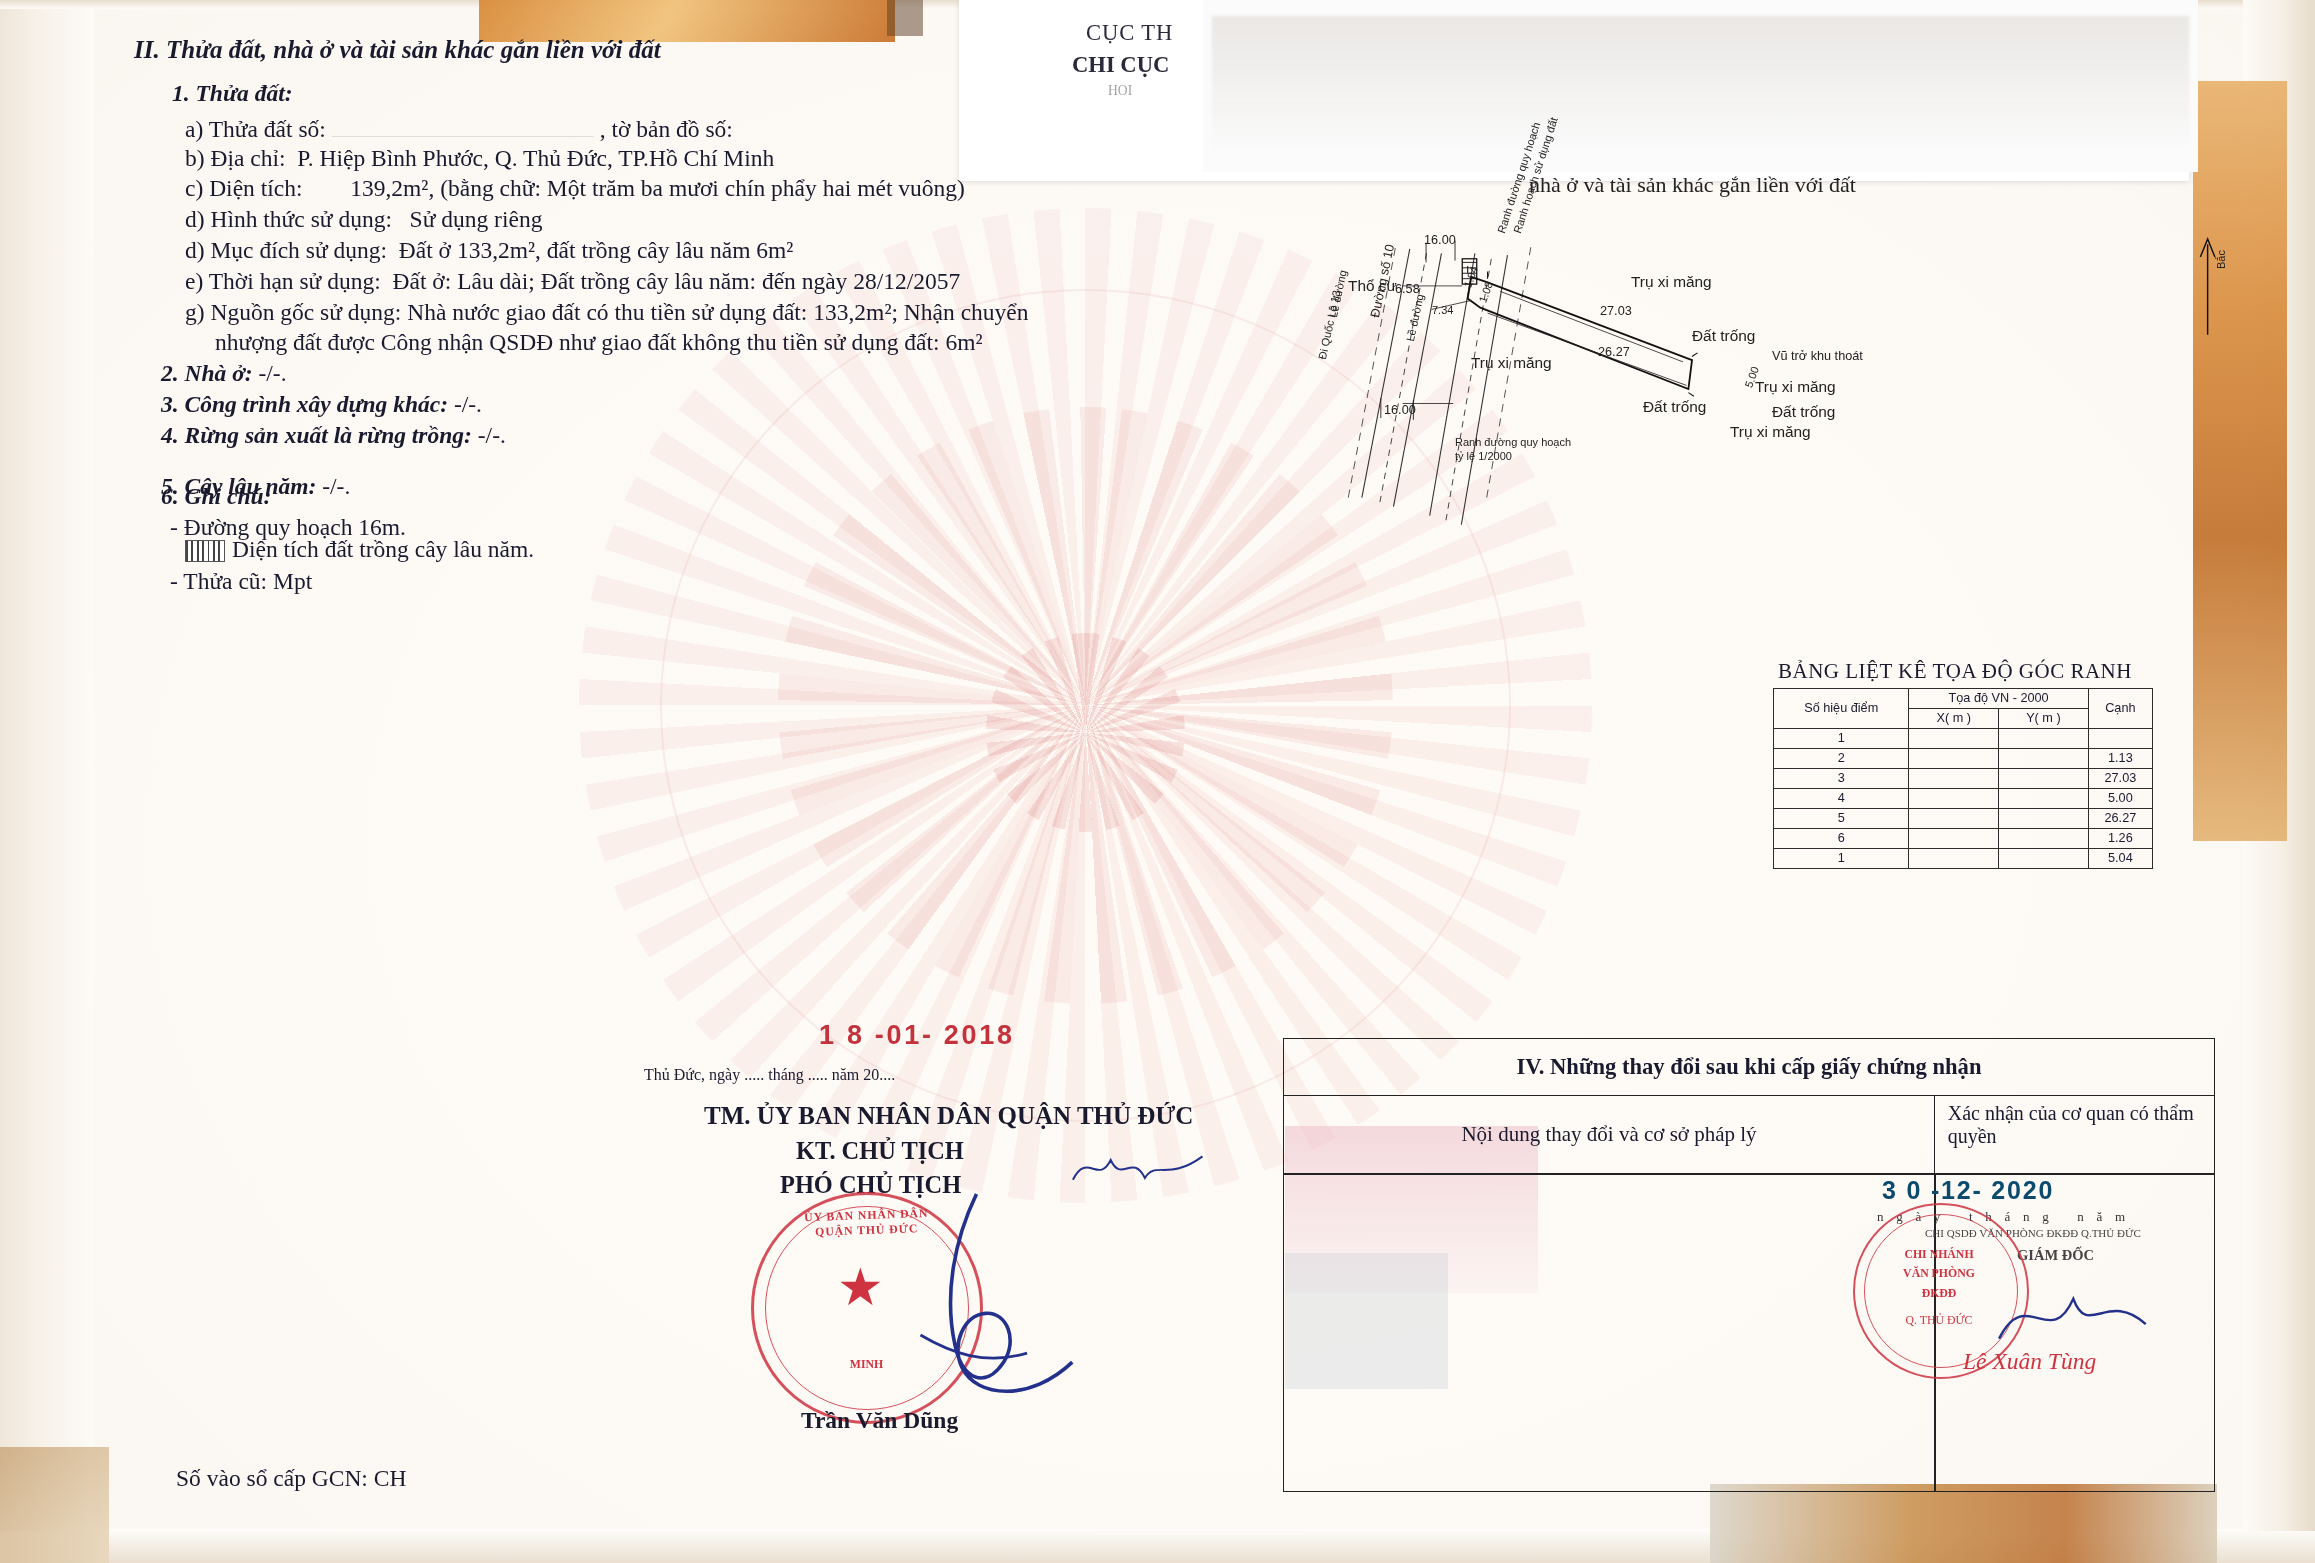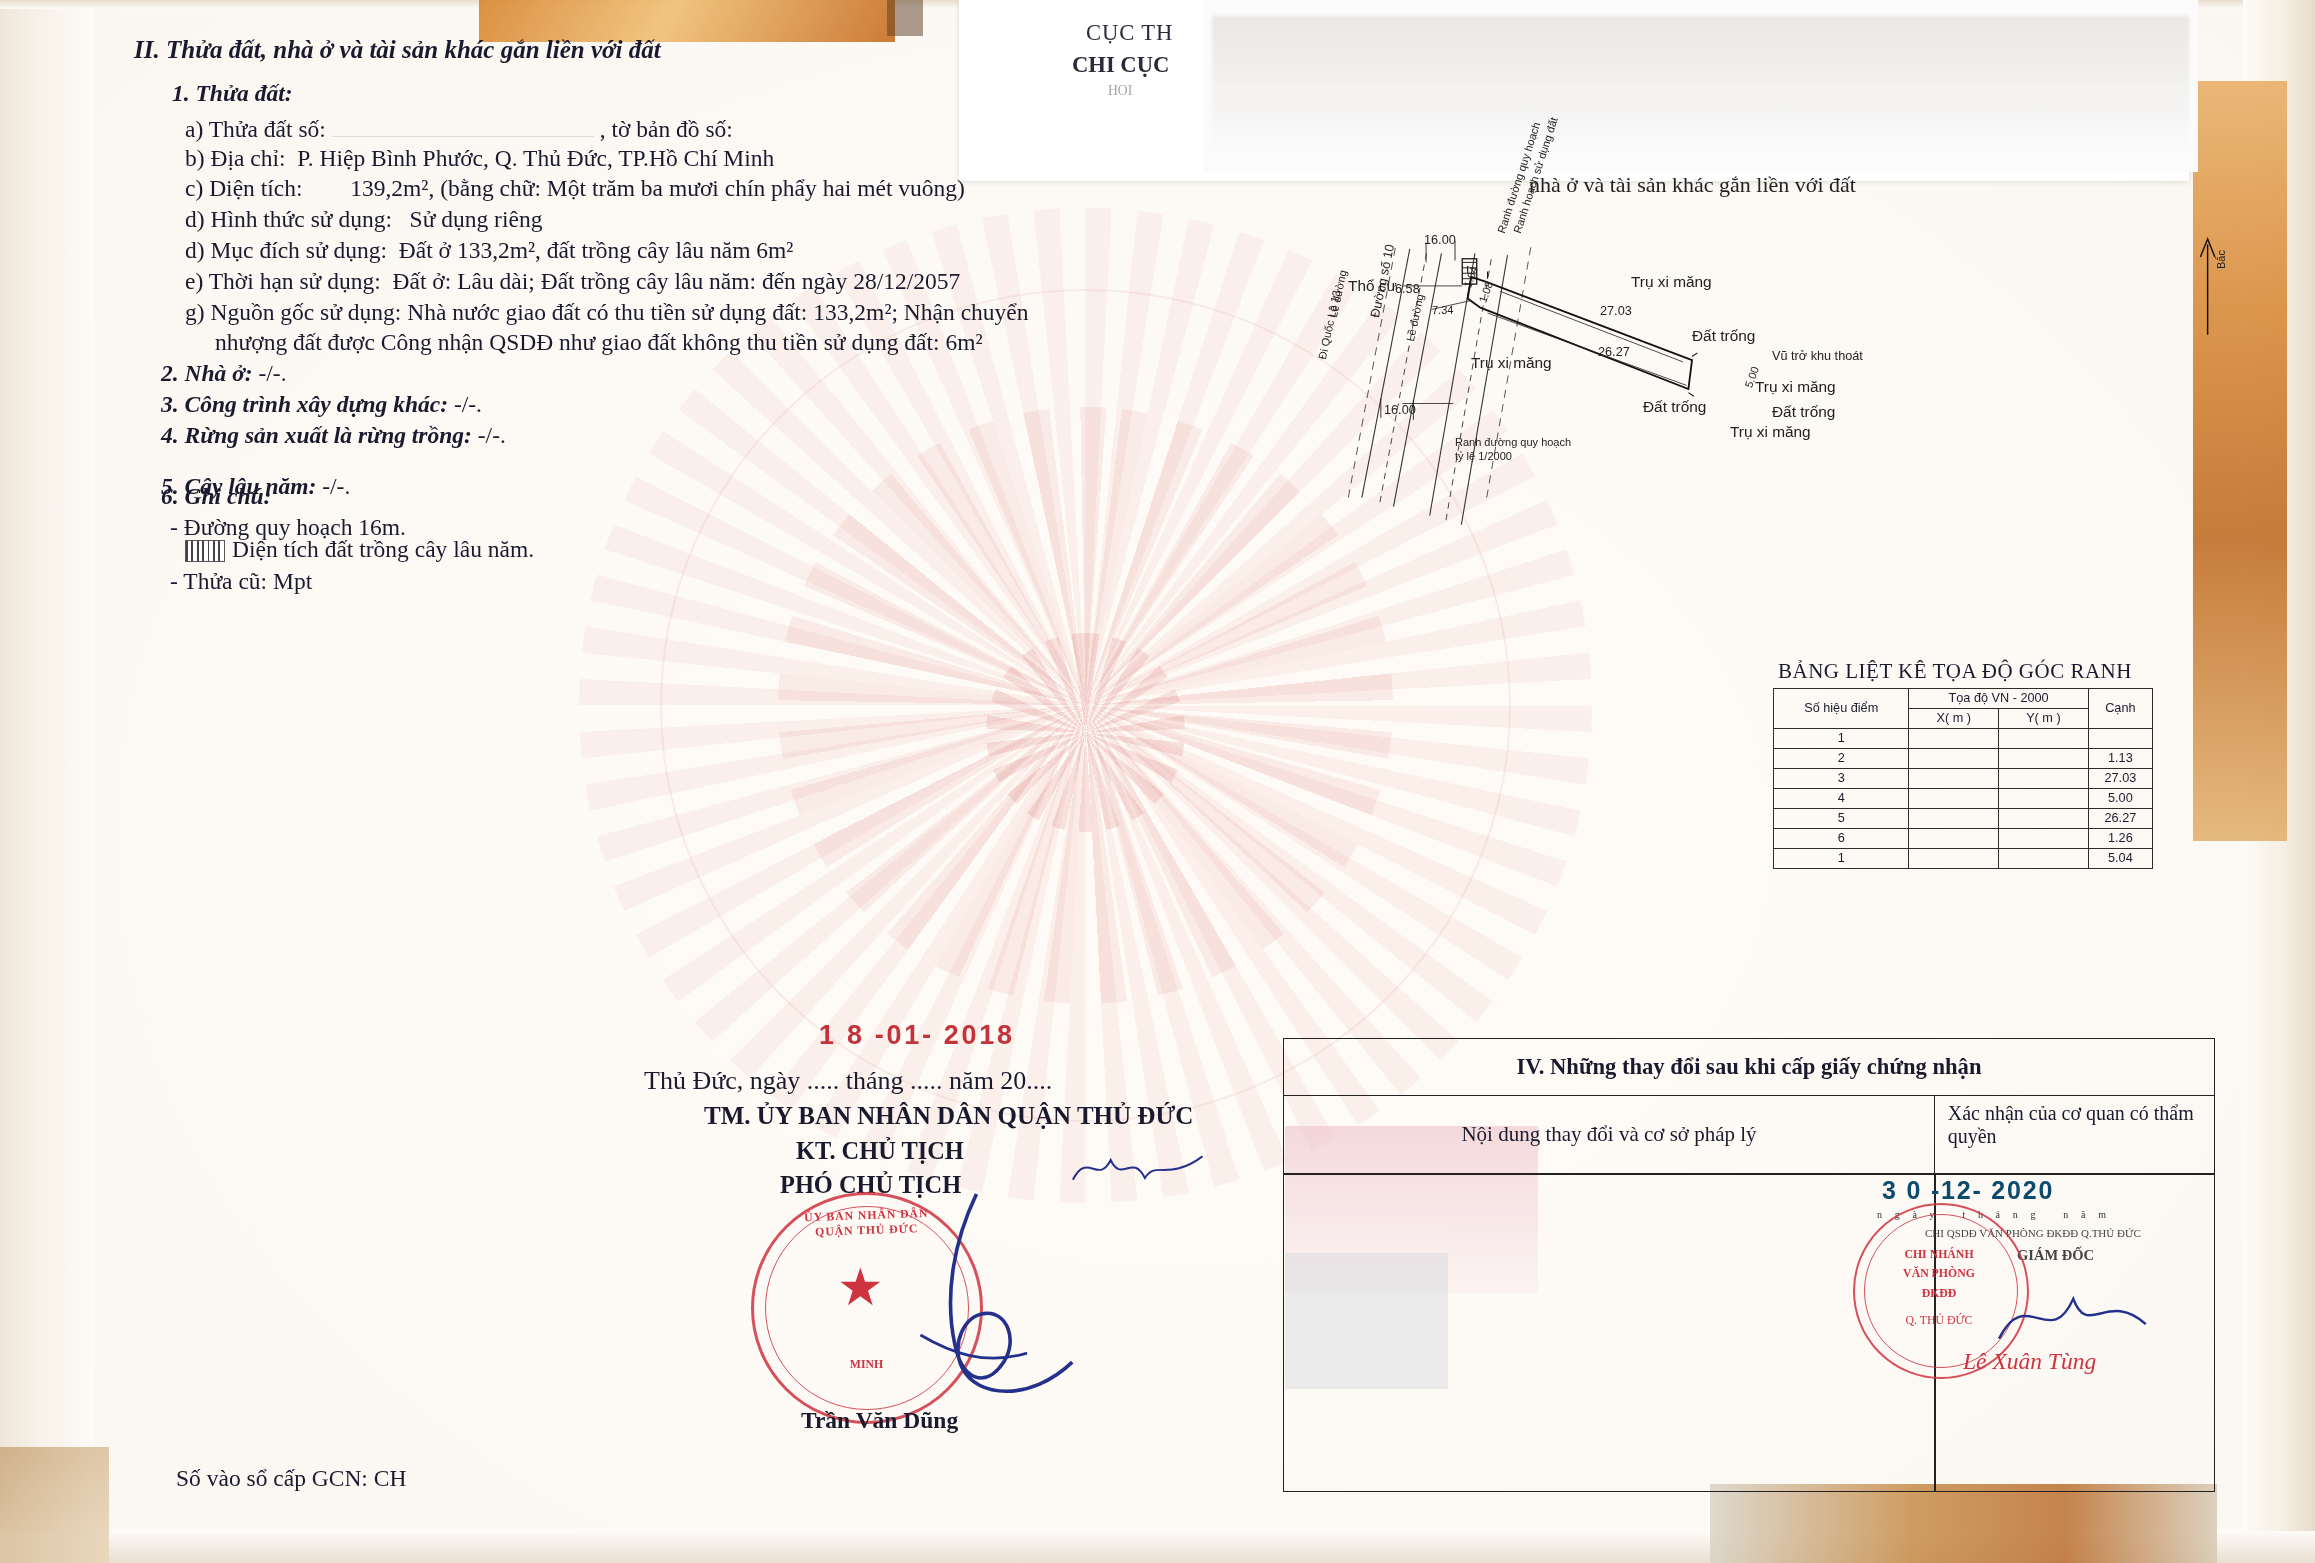--- a/index.html
+++ b/index.html
@@ -66,21 +66,21 @@
 
   
   .coord-table{position:absolute;left:1773px;top:688px;width:380px;}
   .coord-title{position:absolute;left:1778px;top:659px;font-size:21px;font-family:"Liberation Serif",serif;letter-spacing:0.5px;}
   table.coord{border-collapse:collapse;width:380px;font-size:12.7px;font-family:"Liberation Sans",sans-serif;}
   table.coord th,table.coord td{border:0.9px solid #2c2c2c;text-align:center;padding:1.8px 2.7px;height:15.4px;}
   table.coord th{font-weight:normal;}
 
   
   .date-stamp{position:absolute;left:819px;top:1020px;font-size:27px;font-weight:bold;color:#c4323c;letter-spacing:2.7px;font-family:"Liberation Sans",sans-serif;}
-  .sig-line1{position:absolute;left:644px;top:1066px;font-size:26px;}
+  .sig-line1{position:absolute;left:644px;top:1066px;font-size:16px;}
   .sig-line2{position:absolute;left:704px;top:1102px;font-size:25px;font-weight:bold;}
   .sig-line3{position:absolute;left:796px;top:1137px;font-size:24.4px;font-weight:bold;}
   .sig-line4{position:absolute;left:780px;top:1171px;font-size:24.4px;font-weight:bold;}
   .sig-name{position:absolute;left:801px;top:1407px;font-size:23.5px;font-weight:bold;}
   .gcn-num{position:absolute;left:176px;top:1465px;font-size:23.5px;}
 
   .scribble{position:absolute;}
 
   
   .seal{position:absolute;left:751px;top:1192px;width:226px;height:226px;border-radius:50%;border:3.6px solid #cf3340;opacity:.85;}
@@ -94,21 +94,21 @@
   .iv-title{position:absolute;left:0;top:0;width:930px;height:56px;border-bottom:1.8px solid #222;display:flex;align-items:center;justify-content:center;font-size:22.6px;font-weight:bold;}
   .iv-colhead-l{position:absolute;left:0;top:56px;width:650px;height:78px;display:flex;align-items:center;justify-content:center;text-align:center;font-size:21px;}
   .iv-colhead-r{position:absolute;left:650px;top:56px;width:280px;height:78px;border-left:1.8px solid #222;padding:7.2px 12.7px;font-size:20px;box-sizing:border-box;}
   .iv-divider{position:absolute;left:650px;top:134px;width:1.8px;height:318px;background:#222;}
   .iv-hr{position:absolute;left:0;top:134px;width:930px;height:1.8px;background:#222;}
 
   .iv-stain{position:absolute;left:1285px;top:1126px;width:253px;height:167px;background:linear-gradient(180deg,rgba(236,190,200,.55),rgba(246,225,230,.25));}
   .iv-stain2{position:absolute;left:1285px;top:1253px;width:163px;height:136px;background:rgba(200,205,215,.35);}
 
   .iv-date{position:absolute;left:1882px;top:1176px;font-size:25px;font-weight:bold;color:#0c4a6e;letter-spacing:1.8px;font-family:"Liberation Sans",sans-serif;}
-  .iv-date-sub{position:absolute;left:1877px;top:1209px;font-size:10px;color:#333;letter-spacing:12.7px;}
+  .iv-date-sub{position:absolute;left:1877px;top:1209px;font-size:13px;color:#333;letter-spacing:12.7px;}
 
   .seal2{position:absolute;left:1853px;top:1203px;width:172px;height:172px;border-radius:50%;border:2.7px solid #cf3340;opacity:.85;}
   .seal2:before{content:"";position:absolute;left:9px;top:9px;right:9px;bottom:9px;border-radius:50%;border:1.8px solid #cf3340;}
   .seal2-l1{position:absolute;left:1862px;top:1247px;width:154px;text-align:center;font-size:11.8px;color:#cf3340;font-weight:bold;}
   .seal2-l2{position:absolute;left:1862px;top:1266px;width:154px;text-align:center;font-size:11.8px;color:#cf3340;font-weight:bold;}
   .seal2-l3{position:absolute;left:1862px;top:1286px;width:154px;text-align:center;font-size:11.8px;color:#cf3340;font-weight:bold;}
   .seal2-l4{position:absolute;left:1862px;top:1313px;width:154px;text-align:center;font-size:11.8px;color:#cf3340;font-weight:normal;}
   .sig2-name{position:absolute;left:1963px;top:1348px;font-size:23.5px;color:#cf3340;font-family:"Liberation Serif",serif;font-style:italic;}
 
   .hdr-tiny{position:absolute;left:1871px;top:1156px;font-size:11px;color:#444;}

